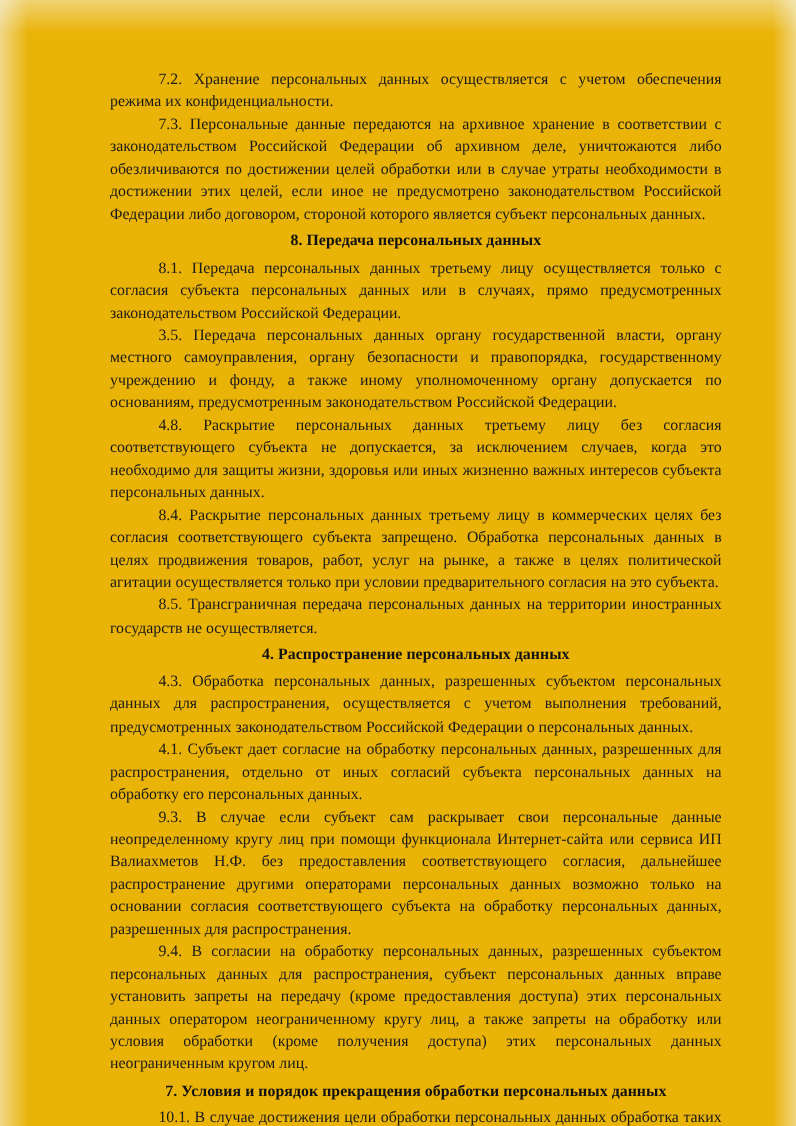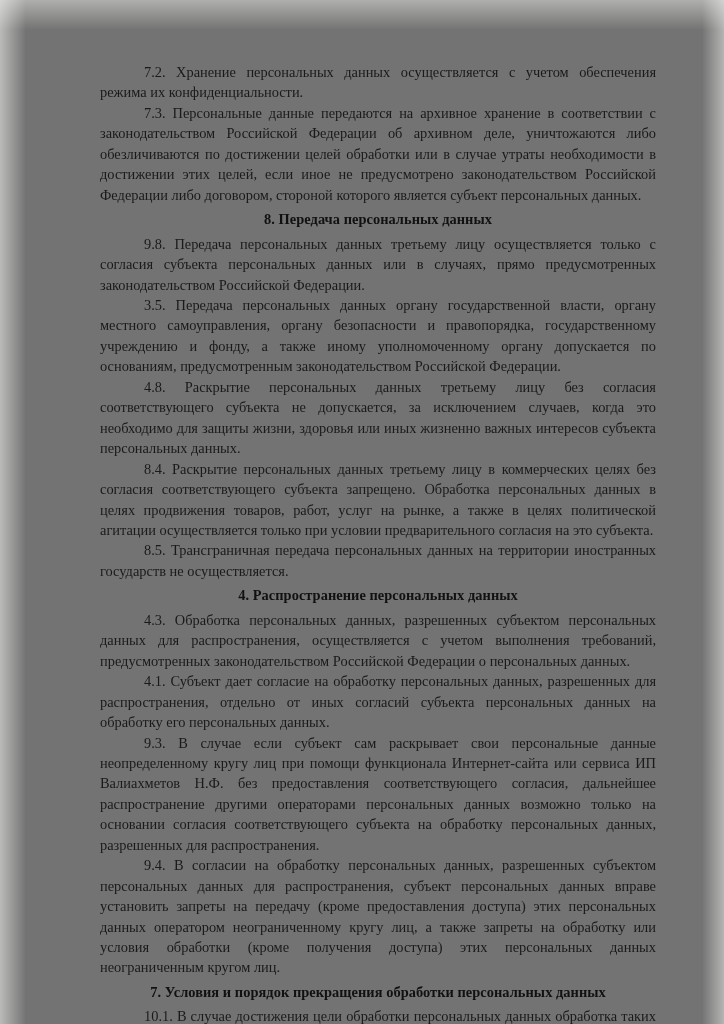--- a/index.html
+++ b/index.html
@@ -11,21 +11,21 @@
     width: 724px;
     height: 1024px;
     overflow: hidden;
     font-family: "Liberation Serif", "DejaVu Serif", serif;
   }
 
   #page {
     position: relative;
     width: 724px;
     height: 1024px;
-    background: #737373;
+    background: #eab308;
     box-sizing: border-box;
   }
 
   
   #scan-tint {
     position: absolute;
     inset: 0;
     pointer-events: none;
     background:
       linear-gradient(to right, rgba(245,245,243,0.55) 0px, rgba(255,255,255,0) 26px),
@@ -75,21 +75,21 @@
   <div id="scan-tint"></div>
 
   <div id="text-column">
 
     <p class="para">7.2. Хранение персональных данных осуществляется с учетом обеспечения режима их конфиденциальности.</p>
 
     <p class="para">7.3. Персональные данные передаются на архивное хранение в соответствии с законодательством Российской Федерации об архивном деле, уничтожаются либо обезличиваются по достижении целей обработки или в случае утраты необходимости в достижении этих целей, если иное не предусмотрено законодательством Российской Федерации либо договором, стороной которого является субъект персональных данных.</p>
 
     <h2 class="section-heading gap-before-heading">8. Передача персональных данных</h2>
 
-    <p class="para">9.8. Передача персональных данных третьему лицу осуществляется только с согласия субъекта персональных данных или в случаях, прямо предусмотренных законодательством Российской Федерации.</p>
+    <p class="para">8.1. Передача персональных данных третьему лицу осуществляется только с согласия субъекта персональных данных или в случаях, прямо предусмотренных законодательством Российской Федерации.</p>
 
     <p class="para">3.5. Передача персональных данных органу государственной власти, органу местного самоуправления, органу безопасности и правопорядка, государственному учреждению и фонду, а также иному уполномоченному органу допускается по основаниям, предусмотренным законодательством Российской Федерации.</p>
 
     <p class="para">4.8. Раскрытие персональных данных третьему лицу без согласия соответствующего субъекта не допускается, за исключением случаев, когда это необходимо для защиты жизни, здоровья или иных жизненно важных интересов субъекта персональных данных.</p>
 
     <p class="para">8.4. Раскрытие персональных данных третьему лицу в коммерческих целях без согласия соответствующего субъекта запрещено. Обработка персональных данных в целях продвижения товаров, работ, услуг на рынке, а также в целях политической агитации осуществляется только при условии предварительного согласия на это субъекта.</p>
 
     <p class="para">8.5. Трансграничная передача персональных данных на территории иностранных государств не осуществляется.</p>
 
     <h2 class="section-heading gap-before-heading">4. Распространение персональных данных</h2>

